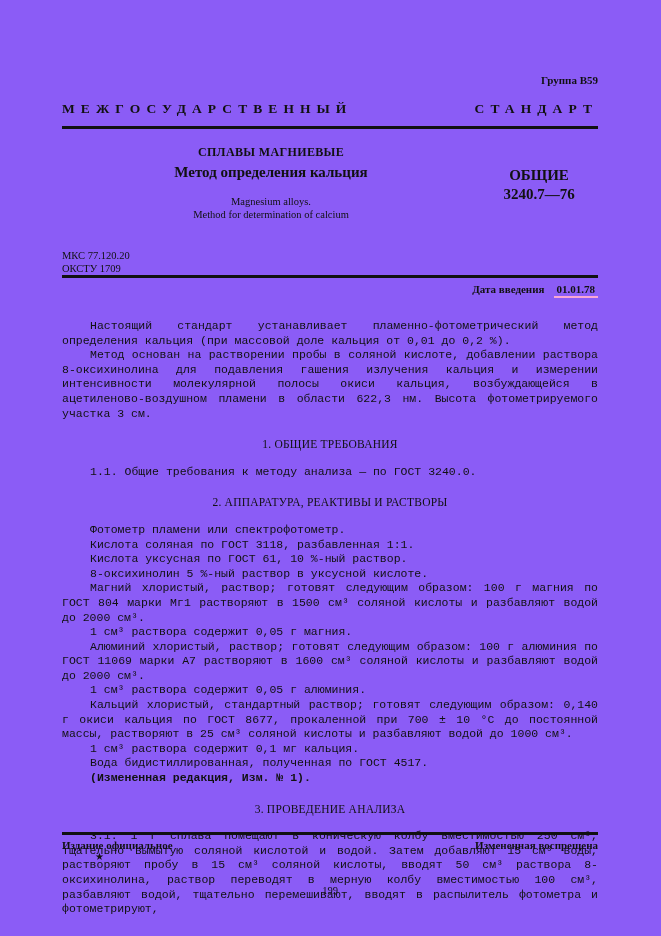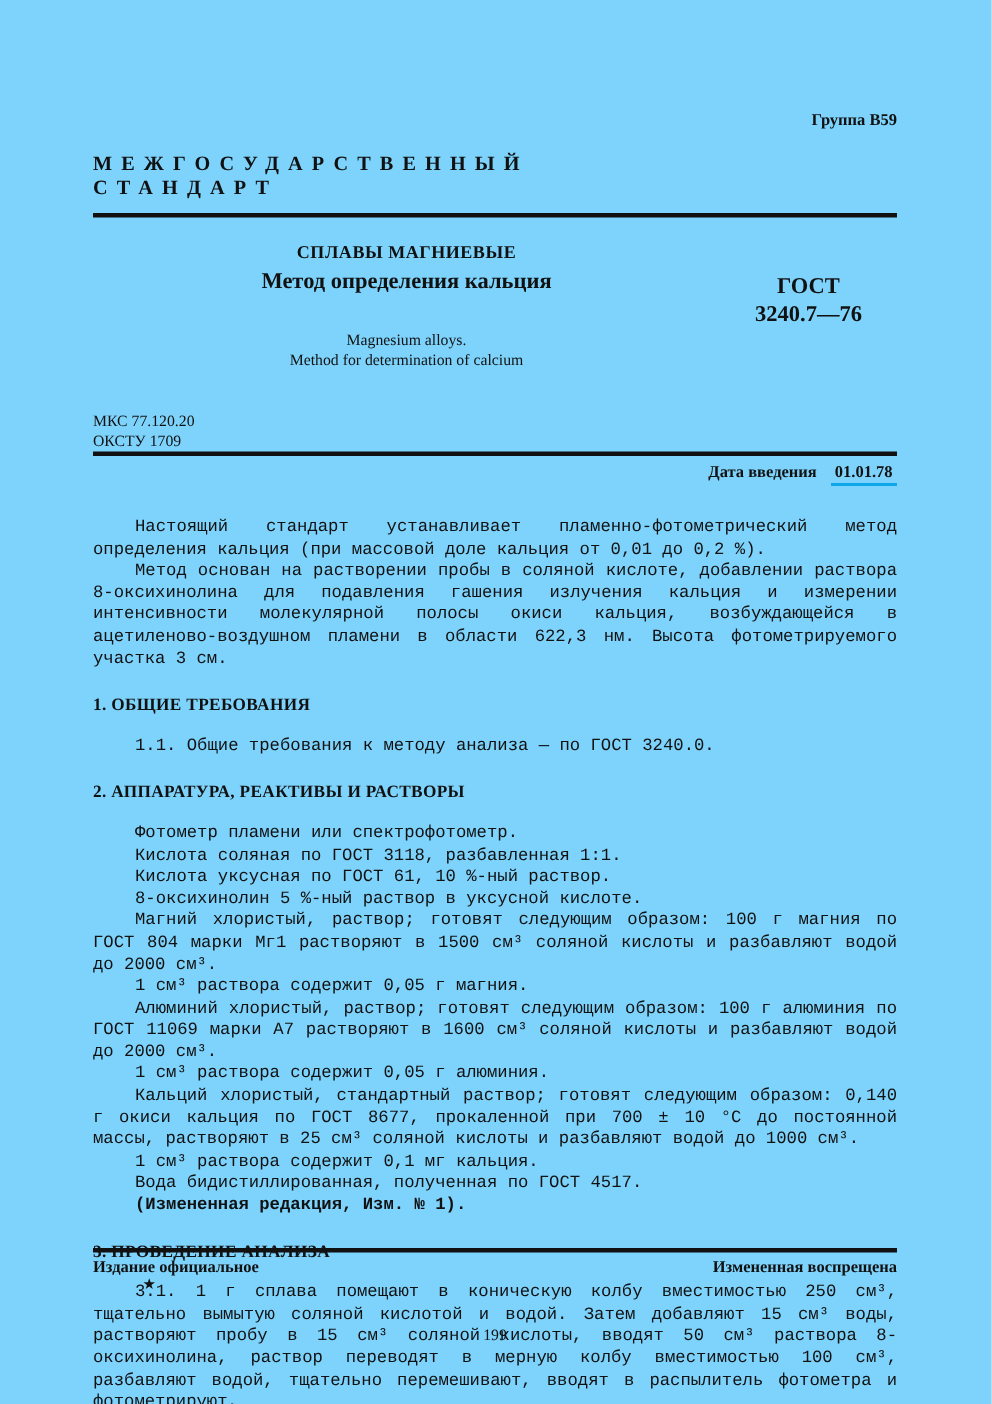--- a/index.html
+++ b/index.html
@@ -2,21 +2,21 @@
 <html><head>
 <meta charset="utf-8">
 <style>
   * { margin: 0; padding: 0; box-sizing: border-box; }
   html, body { background: #e8e8e8; }
   .page {
     position: relative;
     width: 661px;
     height: 936px;
     margin: 0 auto;
-    background: #7dd3fc;
+    background: #8b5cf6;
     color: #111111;
     font-family: "Liberation Serif", "DejaVu Serif", serif;
     overflow: hidden;
   }
   .content {
     padding: 74px 63px 0 62px; 
   }
   .group-line {
     text-align: right;
     font-weight: bold;
@@ -24,21 +24,20 @@
     line-height: 13px;
   }
   .std-kind {
     display: flex;
     justify-content: space-between;
     margin-top: 14px;
     font-weight: bold;
     font-size: 13.5px;
     letter-spacing: 0.45em;
     white-space: nowrap;
-    flex-direction: column;
   }
   .rule {
     height: 3px;
     background: #111111;
     margin-top: 9px;
   }
   .rule-thin {
     height: 3px;
     background: #111111;
   }
@@ -55,21 +54,21 @@
     font-weight: bold;
     font-size: 12px;
     letter-spacing: 0.03em;
   }
   .subtitle-ru {
     margin-top: 4px;
     font-weight: bold;
     font-size: 15px;
   }
   .title-en {
-    margin-top: 24px;
+    margin-top: 14px;
     font-size: 10.5px;
     line-height: 13px;
   }
   .designation-col {
     flex: 1;
     text-align: center;
     margin-top: 37px;
     font-weight: bold;
     font-size: 15px;
     line-height: 19px;
@@ -82,36 +81,36 @@
   .date-line {
     margin-top: 5px;
     text-align: right;
     font-weight: bold;
     font-size: 11px;
   }
   .date-value {
     display: inline-block;
     margin-left: 9px;
     padding: 0 3px 1px 3px;
-    border-bottom: 2px solid #0ea5e9;
+    border-bottom: 2px solid #f9a8d4;
   }
   .body-text {
     margin-top: 21px;
     font-size: 11.5px;
     line-height: 14.6px;
     text-align: justify;
   }
   p.para {
     text-indent: 28px;
     text-align: justify;
     font-family: Liberation Mono, monospace;
   }
   .heading {
-    text-align: left;
-    font-weight: bold;
+    text-align: center;
+    font-weight: normal;
     font-size: 11.5px;
     margin-top: 16px;
     margin-bottom: 13px;
     text-indent: 0;
     letter-spacing: 0.02em;
   }
   .bold { font-weight: bold; }
   .footer {
     position: absolute;
     left: 62px;
@@ -155,21 +154,21 @@
     <div class="title-row">
       <div class="title-col">
         <div class="title-ru">СПЛАВЫ МАГНИЕВЫЕ</div>
         <div class="subtitle-ru">Метод определения кальция</div>
         <div class="title-en">
           <div>Magnesium alloys.</div>
           <div>Method for determination of calcium</div>
         </div>
       </div>
       <div class="designation-col">
-        <div>ГОСТ</div>
+        <div>ОБЩИЕ</div>
         <div>3240.7—76</div>
       </div>
     </div>
 
     <div class="codes">
       <div>МКС 77.120.20</div>
       <div>ОКСТУ 1709</div>
     </div>
 
     <div class="rule-thin"></div>

